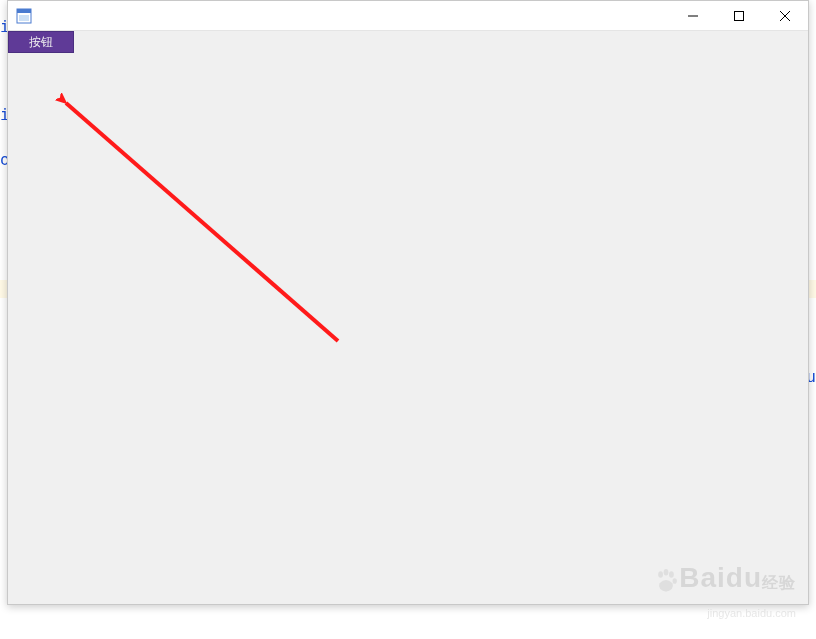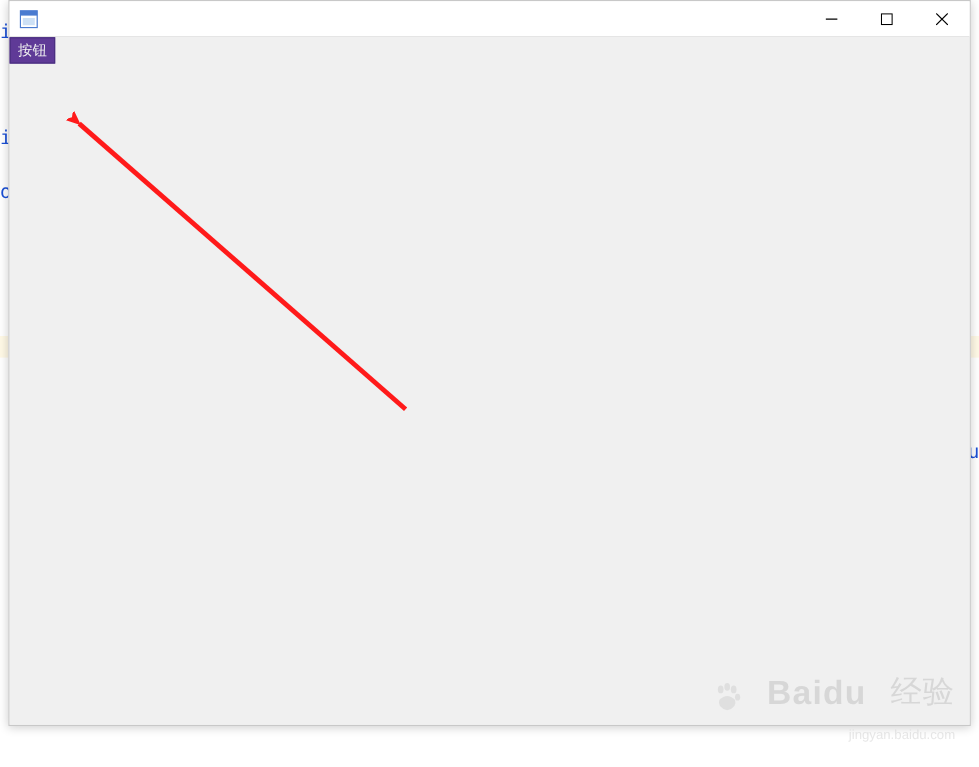--- a/index.html
+++ b/index.html
@@ -77,21 +77,21 @@
     .client {
       position: relative;
       width: 100%;
       height: calc(100% - 30px);
       background: #f0f0f0;
     }
     .btn {
       position: absolute;
       top: 0;
       left: 0;
-      padding: 3px 6px;
+      padding: 3px 20px;
       font-size: 12px;
       line-height: 14px;
       color: #f1f1f1;
       background: #5f3a97;
       border: 1px solid #4a2f80;
       cursor: pointer;
       font-family: "Microsoft YaHei", "SimSun", Arial, sans-serif;
     }
     .arrow {
       position: absolute;
@@ -108,21 +108,21 @@
       color: #bfbfbf;
       font-family: Arial, sans-serif;
     }
     .wm-main {
       font-size: 28px;
       font-weight: bold;
       letter-spacing: 1px;
       display: flex;
       align-items: flex-end;
       justify-content: flex-end;
-      gap: 20px;
+      gap: 0;
     }
     .wm-paw {
       width: 26px;
       height: 26px;
     }
     .wm-sub {
       font-size: 11px;
       margin-top: 13px;
       color: #cfcfcf;
     }
@@ -182,16 +182,16 @@
 <div class="watermark">
   <div class="wm-main">
     <svg class="wm-paw" viewBox="0 0 24 24">
       <ellipse cx="7" cy="6" rx="2.2" ry="3" fill="#cfcfcf"></ellipse>
       <ellipse cx="12" cy="4" rx="2.2" ry="3" fill="#cfcfcf"></ellipse>
       <ellipse cx="17" cy="6" rx="2.2" ry="3" fill="#cfcfcf"></ellipse>
       <ellipse cx="20" cy="12" rx="2" ry="2.6" fill="#cfcfcf"></ellipse>
       <path d="M6 14 Q12 8 18 14 Q20 20 12 22 Q4 20 6 14 Z" fill="#cfcfcf"></path>
     </svg>
     <span>Baidu</span>
-    <span style="font-weight:normal;font-size:26px;">经验</span>
+    <span style="font-weight:bold;font-size:16px;">经验</span>
   </div>
   <div class="wm-sub">jingyan.baidu.com</div>
 </div>
 
 </body></html>

